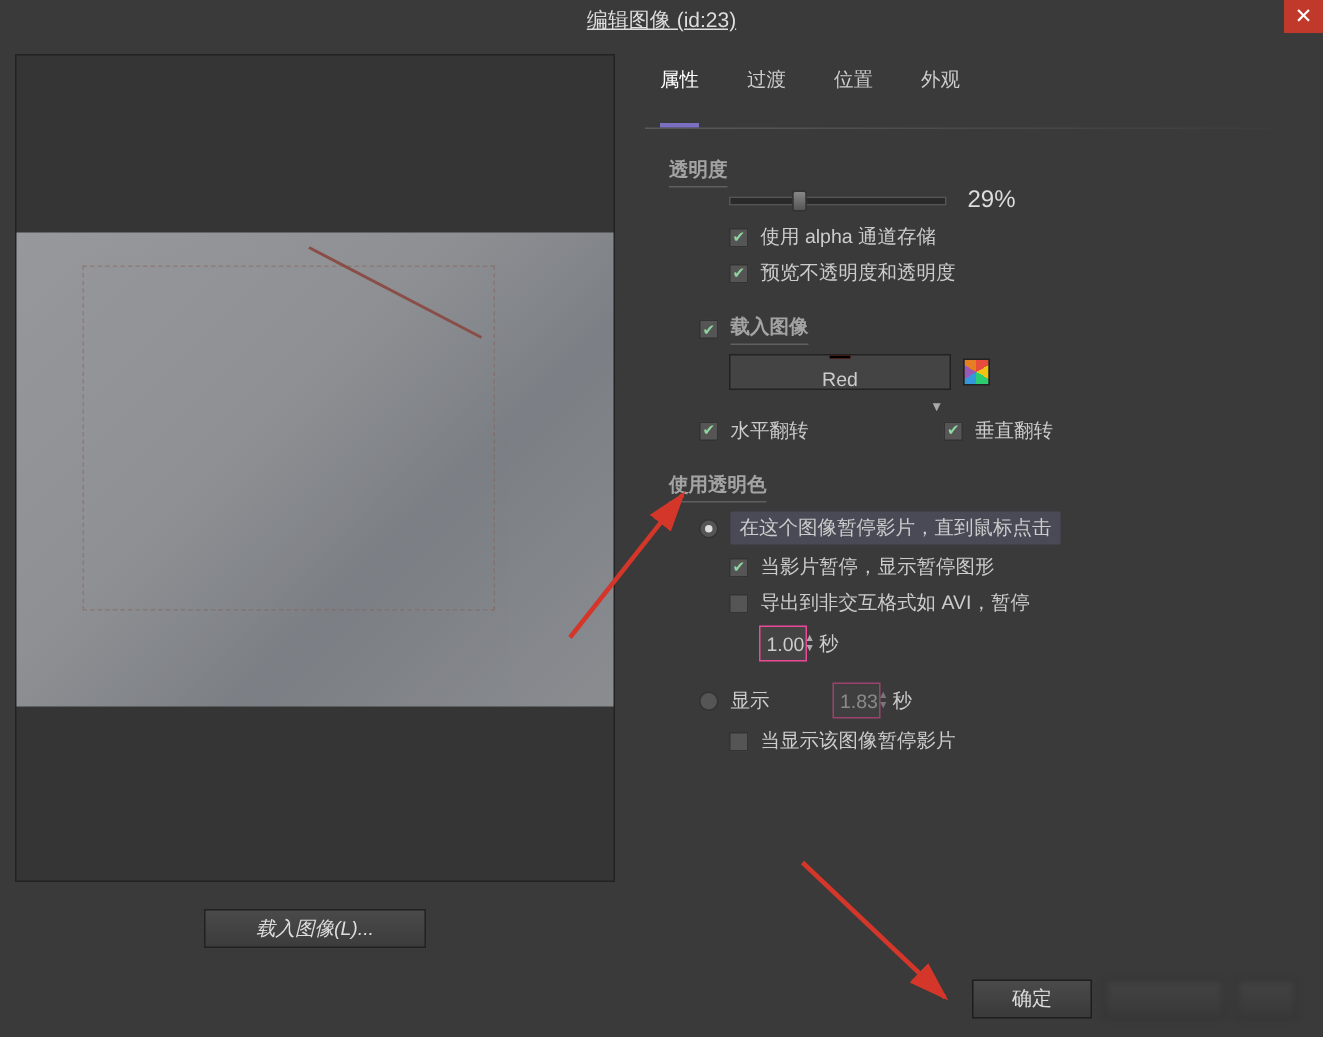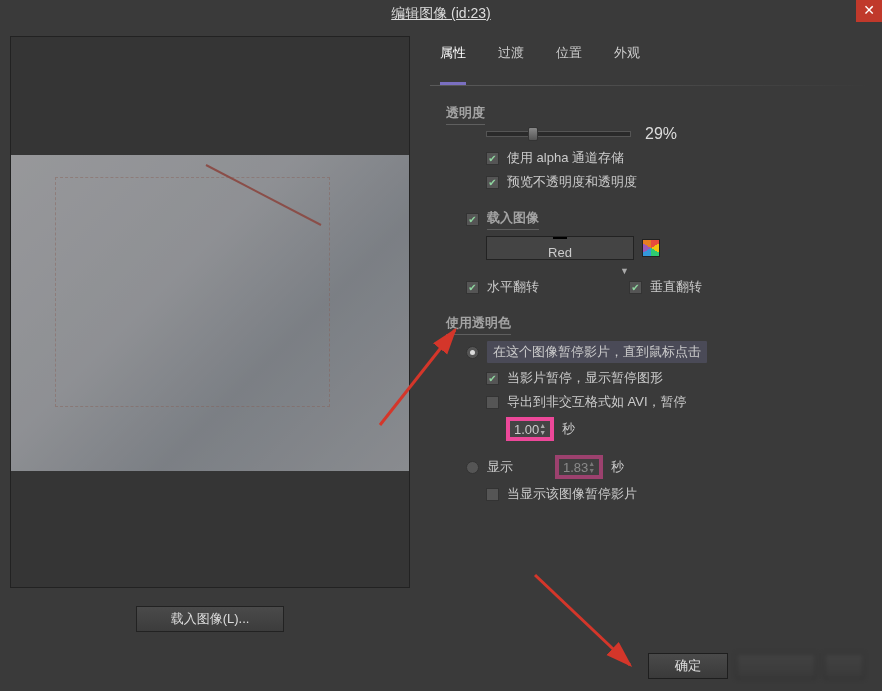--- a/index.html
+++ b/index.html
@@ -66,20 +66,21 @@
   }
   .load-btn {
     display: block;
     margin: 18px auto 0;
     width: 148px; height: 26px;
     background: linear-gradient(#4a4a4a,#3c3c3c);
     border: 1px solid #222;
     color: #ddd;
     font-size: 13px;
     cursor: pointer;
+    font-style: italic;
   }
   .right-col { flex: 1; padding-top: 8px; }
   .tabs {
     display: flex;
     gap: 32px;
     margin-left: 10px;
   }
   .tab { color: #ccc; padding-bottom: 20px; cursor: pointer; }
   .tab.active { color: #fff; border-bottom: 3px solid #7a6fc0; }
   .tab-underline {
@@ -164,23 +165,23 @@
   }
   .flip-row { display: flex; gap: 90px; margin-left: 20px; margin-top: 6px; }
   .dur-highlight {
     background: #4a4a57;
     padding: 2px 6px;
     border-radius: 1px;
     display: inline-block;
   }
   .indent { margin-left: 40px; }
   .num-input {
-    width: 48px; height: 24px;
+    width: 32px; height: 24px;
     background: #444;
-    border: 4px solid #ec4899;
+    border: 1px solid #ec4899;
     color: #ccc;
     padding: 0 4px;
     display: inline-flex;
     align-items: center;
     justify-content: space-between;
   }
   .num-input.disabled { opacity: 0.55; }
   .spin { display: flex; flex-direction: column; font-size: 7px; line-height: 7px; color: #aaa; }
   .footer {
     position: absolute;

